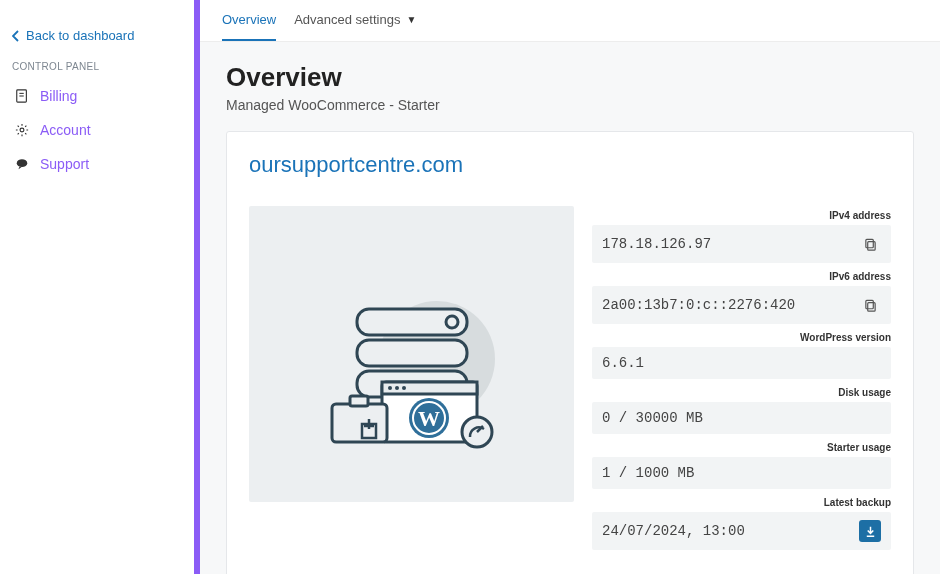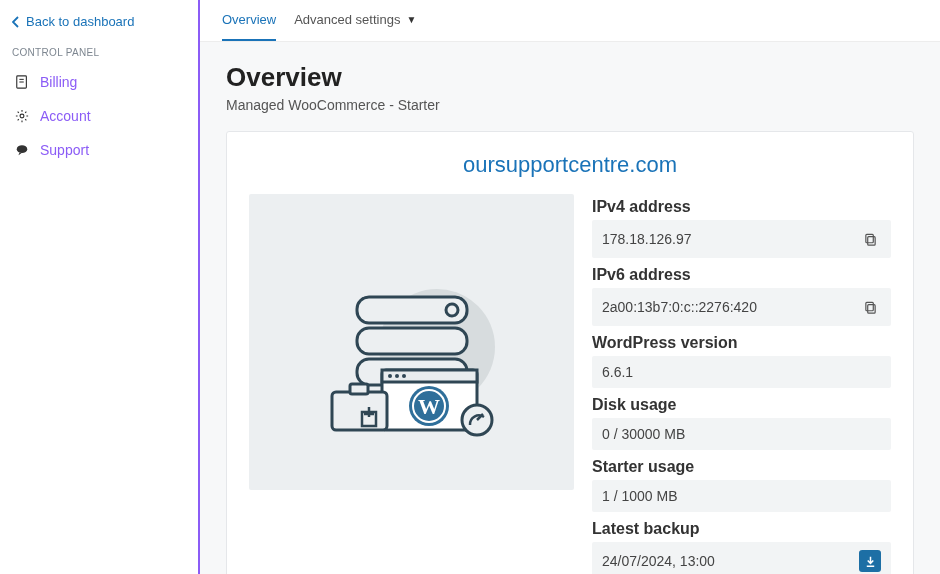--- a/index.html
+++ b/index.html
@@ -8,22 +8,22 @@
     font-size: 14px;
     color: #333;
     background: #fff;
     width: 940px;
     height: 574px;
     overflow: hidden;
   }
   .layout { display: flex; height: 100%; }
   .sidebar {
     width: 200px;
-    padding: 14px 12px;
-    border-right: 2px solid #8b5cf6;
+    padding: 28px 12px;
+    border-right: 6px solid #8b5cf6;
     background: #fff;
   }
   .back-link {
     display: flex;
     align-items: center;
     color: #1a73b8;
     font-size: 13px;
     margin-bottom: 18px;
     cursor: pointer;
     gap: 6px;
@@ -78,22 +78,22 @@
   .page-subtitle { font-size: 14px; color: #555; margin-bottom: 18px; }
   .card {
     background: #fff;
     border: 1px solid #e5e7ea;
     border-radius: 3px;
     padding: 20px 22px 26px;
   }
   .card-header {
     display: flex;
     align-items: center;
-    justify-content: center;
-    margin-bottom: 16px;
+    justify-content: flex-start;
+    margin-bottom: 28px;
     gap: 8px;
   }
   .domain-name {
     color: #1a73b8;
     font-size: 22px;
     font-weight: 500;
   }
   .card-actions { display:flex; align-items:center; gap:8px; }
   .manage-btn {
     background: #1d6fa5;
@@ -129,30 +129,31 @@
     height: 296px;
     background: #eceff1;
     border-radius: 2px;
     display:flex; align-items:center; justify-content:center;
     position:relative;
     overflow:hidden;
   }
   .illus svg { width: 220px; height: 200px; }
   .details { flex:1; display:flex; flex-direction:column; gap: 0; }
   .detail-row { margin-bottom: 4px; }
-  .detail-label { font-size: 16px; font-weight:600; color:#333; padding: 4px 0 4px 0; }
+  .detail-label { font-size: 10px; font-weight:600; color:#333; padding: 4px 0 4px 0; text-align: right; }
   .detail-value {
     background: #f2f4f5;
     padding: 8px 10px;
     font-size: 14px;
     color: #444;
     display:flex;
     align-items:center;
     justify-content:space-between;
     border-radius:2px;
+    font-family:Liberation Mono, monospace;
   }
   .copy-ico, .dl-ico {
     width: 22px; height:22px;
     display:flex; align-items:center; justify-content:center;
     color:#555; cursor:pointer;
   }
   .dl-ico { background:#1d6fa5; color:#fff; border-radius:3px; }
   .dl-ico svg, .copy-ico svg { width:13px; height:13px; }
 </style>
 </head>

